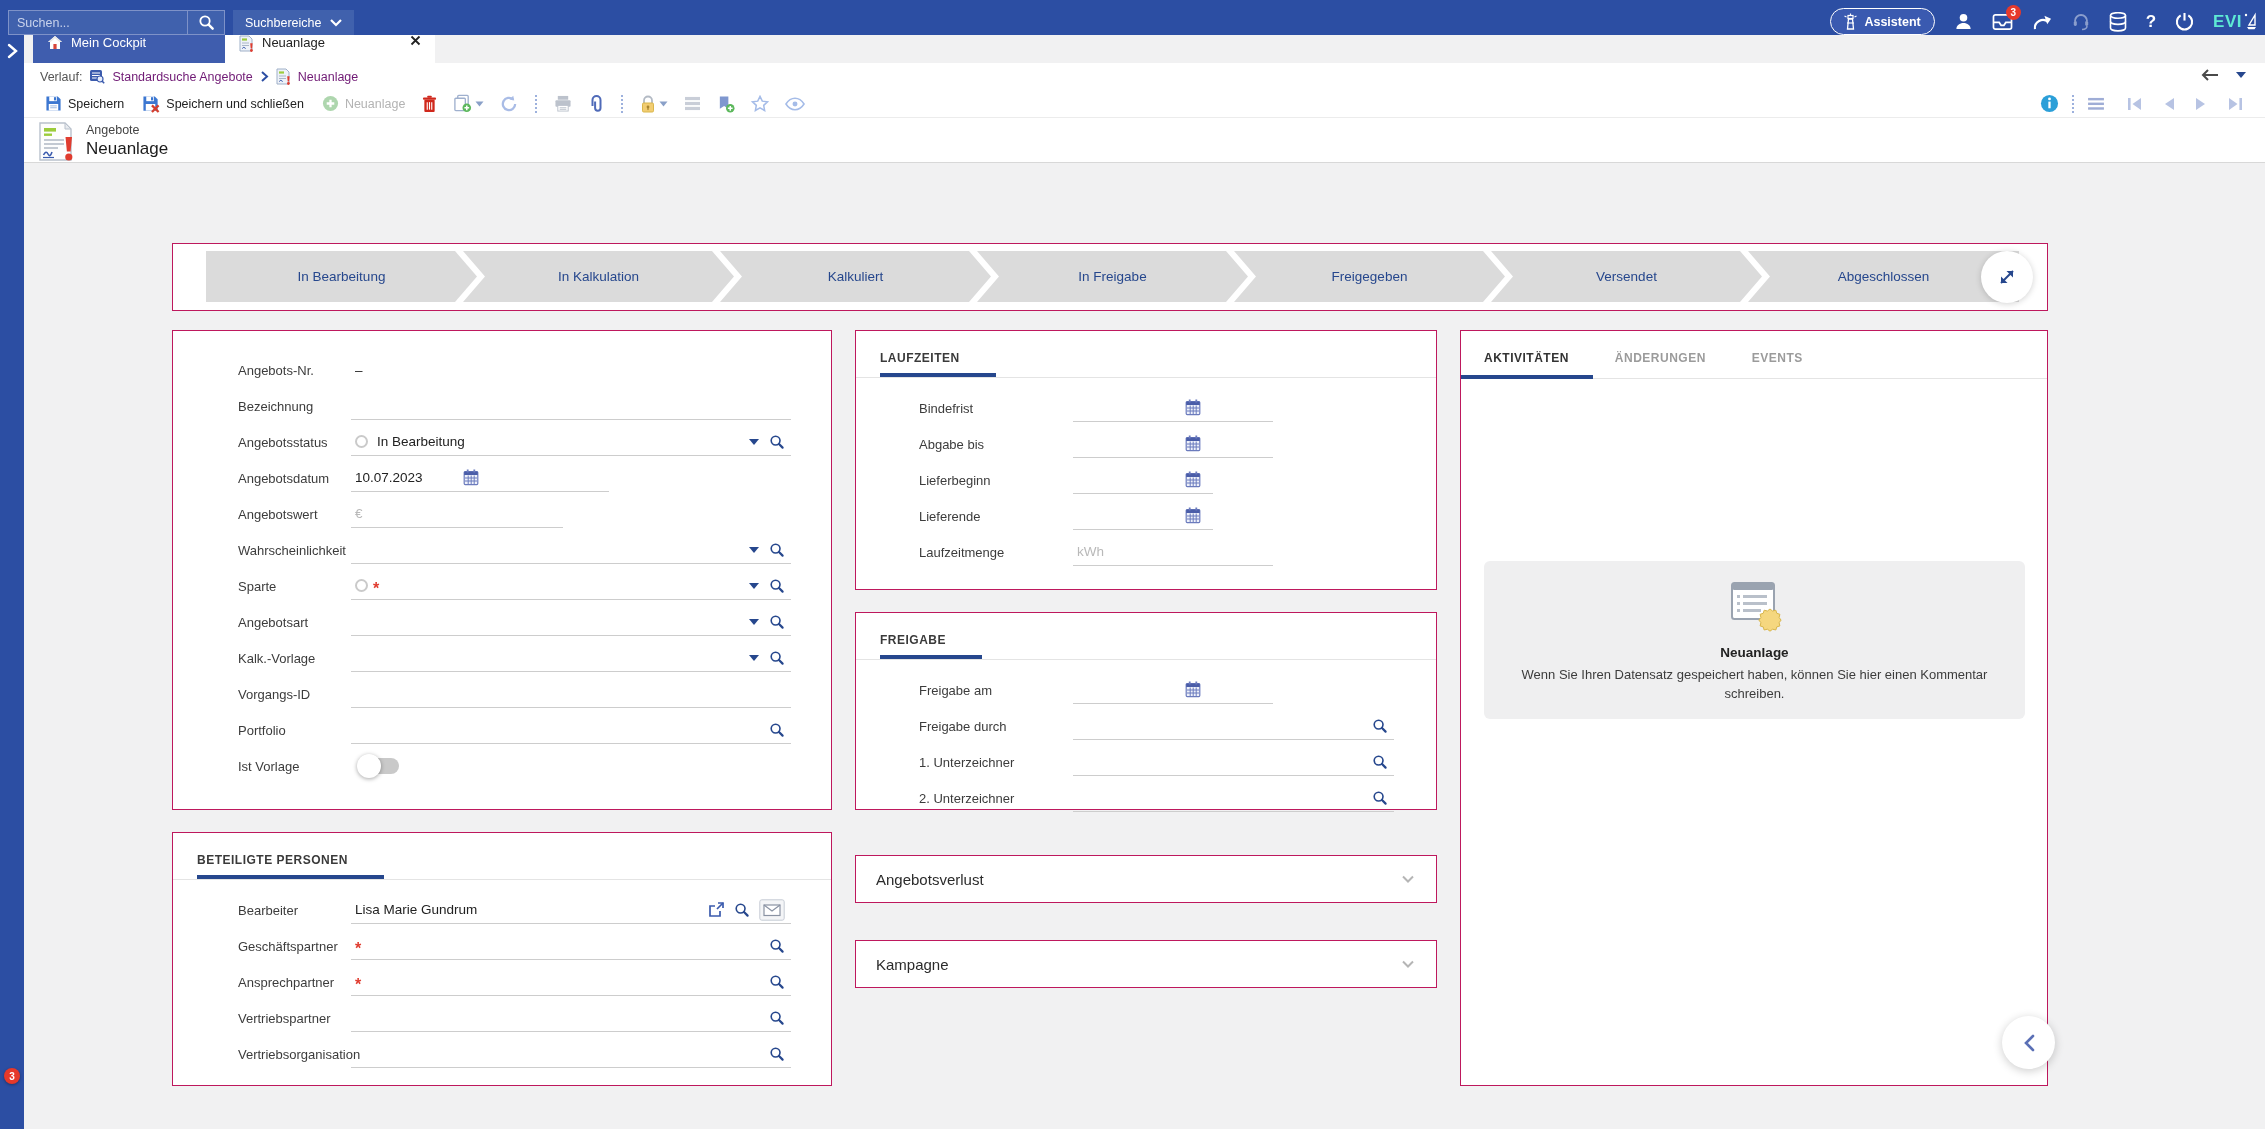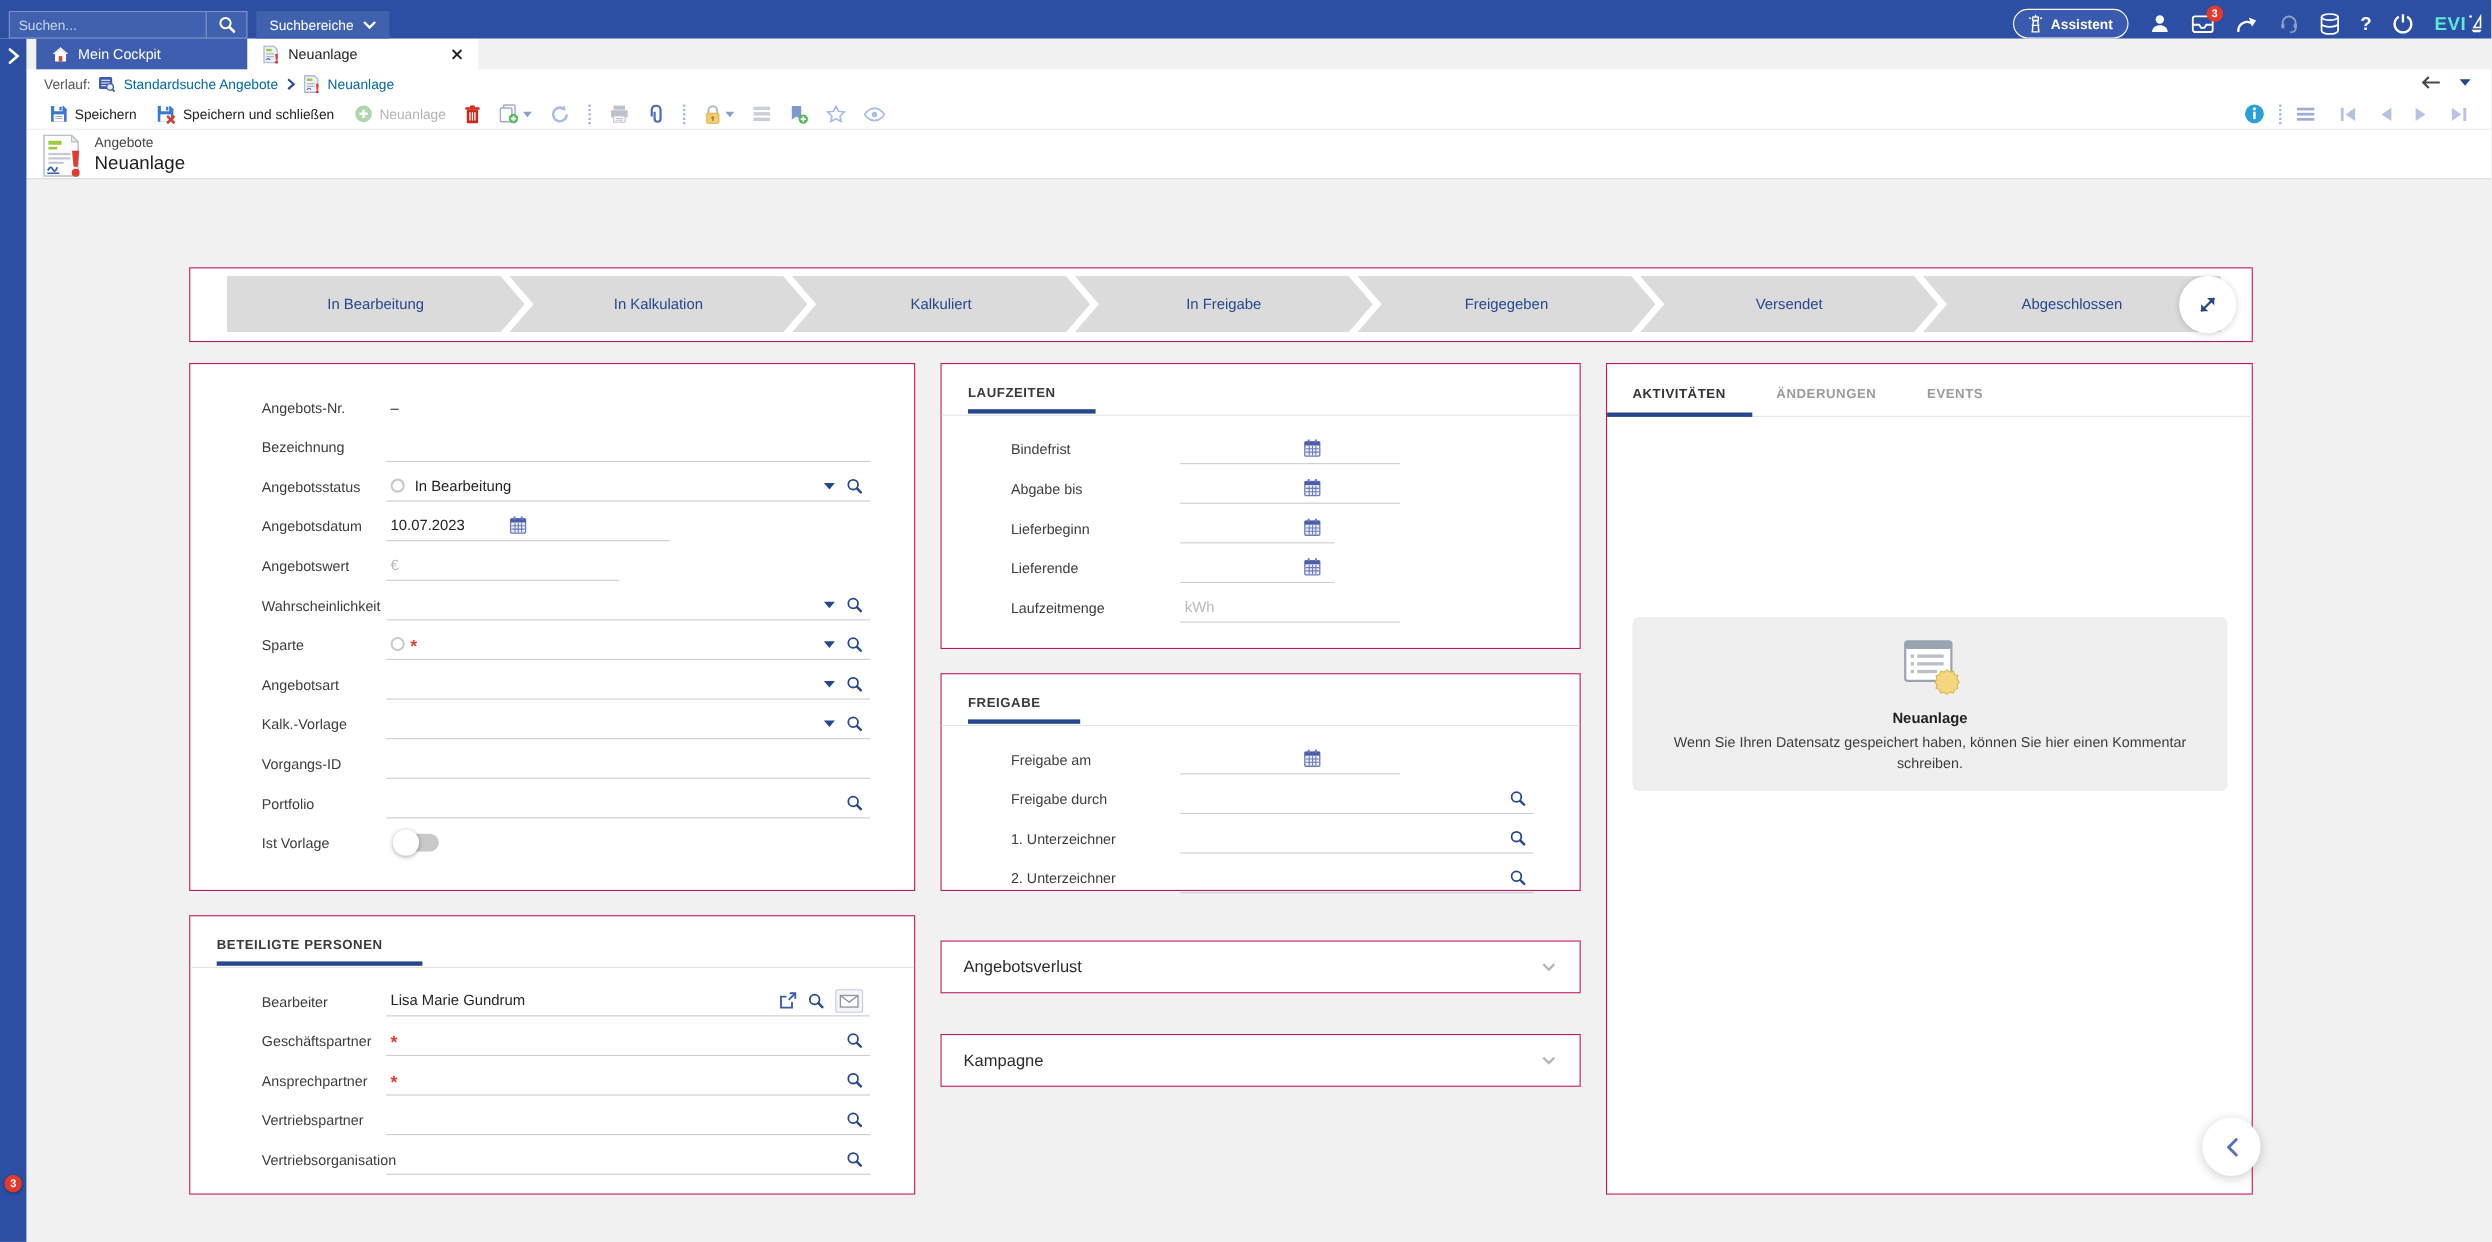--- a/index.html
+++ b/index.html
@@ -21,29 +21,29 @@
   .help-q { color:#fff; font-size:17px; font-weight:bold; }
   .brand { display:flex; align-items:flex-start; gap:2px; color:#5eead4; font-size:17px; font-weight:bold; letter-spacing:.5px; }
 
   
   .rail { position:absolute; left:0; top:35px; bottom:0; width:24px; background:#2c4ea3; z-index:20; }
   .rail-chev { position:absolute; left:5px; top:8px; cursor:pointer; }
   .rail-badge { position:absolute; left:4px; top:1033px; width:16px; height:16px; border-radius:50%; background:#e6392b; color:#fff; font-size:10px; font-weight:bold; display:flex; align-items:center; justify-content:center; box-shadow:0 1px 3px rgba(0,0,0,.35); }
 
   
   .tabrow { position:absolute; left:24px; top:35px; height:28px; display:flex; z-index:25; }
-  .tab { display:flex; align-items:center; gap:8px; font-size:13px; padding:0 14px; cursor:pointer; }
+  .tab { display:flex; gap:8px; font-size:13px; padding:0 14px; cursor:pointer; }
   .tab.cockpit { width:192px; background:#3f5dae; color:#fff; margin-left:9px; }
   .tab.active { width:210px; background:#fff; color:#222; position:relative; }
   .tab-close { margin-left:auto; cursor:pointer; }
 
   
   .hdr { position:absolute; left:24px; top:63px; right:0; height:100px; background:#fff; border-bottom:1px solid #d8d8d8; z-index:10; }
   .crumb-row { position:absolute; top:0; left:0; right:0; height:27px; display:flex; align-items:center; padding-left:16px; gap:7px; font-size:12.5px; color:#555; }
-  .crumb-item { color:#0369a1; cursor:pointer; }
+  .crumb-item { color:#701a75; cursor:pointer; }
   .crumb-right { position:absolute; right:18px; top:6px; display:flex; gap:16px; align-items:center; }
   .tool-row { position:absolute; top:27px; left:0; right:0; height:27px; display:flex; align-items:center; padding-left:14px; gap:4px; }
   .tbtn { display:flex; align-items:center; gap:6px; font-size:12.5px; color:#222; padding:3px 7px; cursor:pointer; white-space:nowrap; }
   .tbtn.disabled { color:#b3b3b3; cursor:default; }
   .tsep { width:2px; height:18px; border-left:2.5px dotted #9db1dd; margin:0 7px; }
   .ticon { padding:3px 6px; cursor:pointer; display:flex; align-items:center; gap:3px; }
   .tool-right { margin-left:auto; display:flex; align-items:center; padding-right:16px; }
   .title-row { position:absolute; top:54px; left:0; right:0; height:46px; border-top:1px solid #ececec; }
   .title-ic { position:absolute; left:14px; top:4px; }
   .rec-type { position:absolute; left:62px; top:5px; font-size:12.5px; color:#444; }

